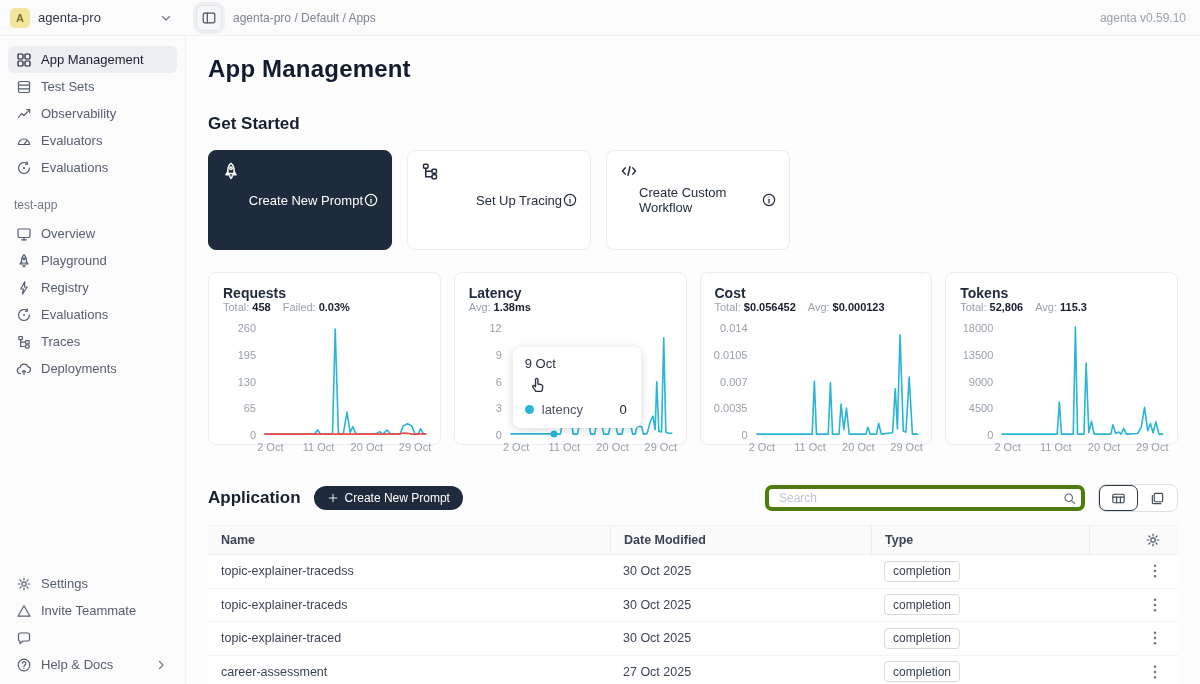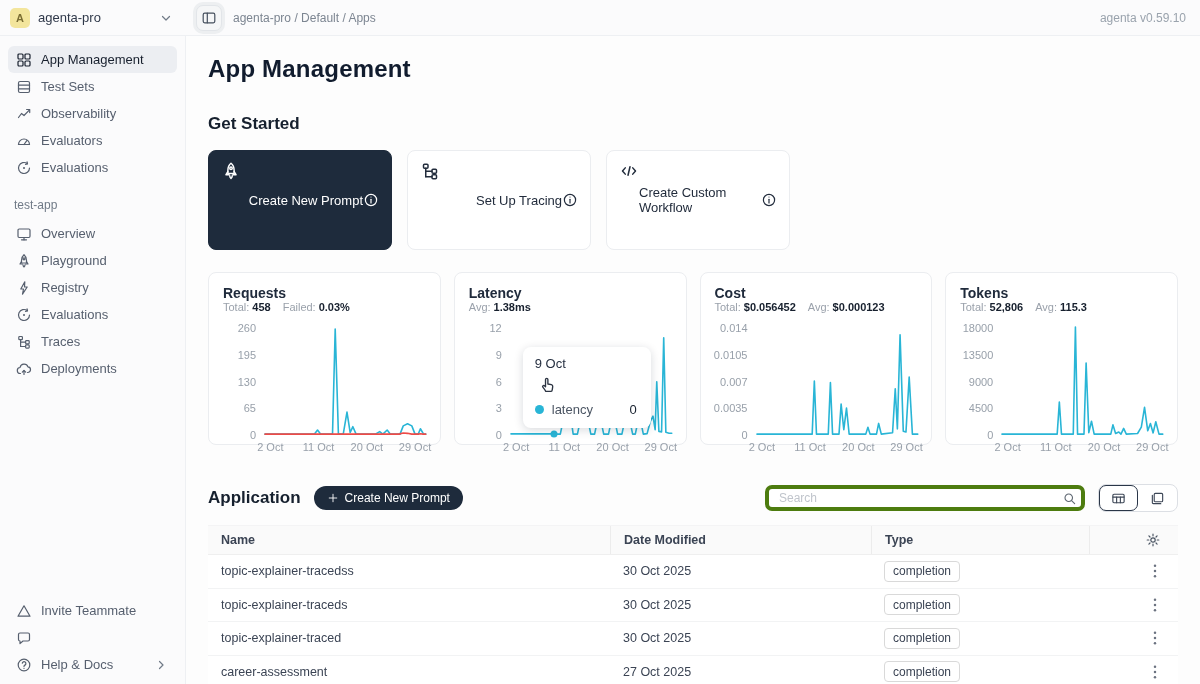--- a/index.html
+++ b/index.html
@@ -54,21 +54,21 @@
   .chart-wrap{ display:flex; margin-top:14px; height:108px; }
   .ylab{ width:42px; display:flex; flex-direction:column; justify-content:space-between; align-items:flex-end;
          padding-right:9px; font-size:11px; color:#98a0aa; margin-top:-5px; margin-bottom:-6px; }
   .plot{ flex:1; position:relative; }
   .plot svg{ position:absolute; inset:0; width:100%; height:100%; overflow:visible; }
   .marker-dot{ position:absolute; width:7px; height:7px; border-radius:50%; background:#29b5d6;
                transform:translate(-50%,-50%); }
   .xlab{ position:relative; height:14px; margin-left:42px; margin-top:6px; font-size:11px; color:#98a0aa; }
   .xlab span{ position:absolute; transform:translateX(-50%); white-space:nowrap; }
 
-  .tooltip{ position:absolute; left:68px; top:74px; width:128px; background:#fff; border-radius:8px;
+  .tooltip{ position:absolute; left:58px; top:74px; width:128px; background:#fff; border-radius:8px;
             box-shadow:0 2px 10px rgba(15,23,42,.16); padding:9px 12px 11px; z-index:5; }
   .tt-date{ font-size:13px; color:#273142; font-weight:500; }
   .tt-row{ display:flex; align-items:center; gap:8px; margin-top:31px; font-size:13px; color:#4b5563; }
   .tt-dot{ width:9px; height:9px; border-radius:50%; background:#29b5d6; flex:none; }
   .tt-val{ margin-left:auto; color:#16202e; padding-right:2px; }
   .cursor-ic{ position:absolute; left:16px; top:27px; width:18px; height:20px; }
   .cursor-ic svg{ width:100%; height:100%; }
 
   
   .app-row{ display:flex; align-items:center; margin-top:39px; gap:13px; }
@@ -247,20 +247,29 @@
           </svg>
         </span>
         <span>Deployments</span>
       </div>
     </div>
   <div class="side-spacer"></div>
   <div id="sidebar-footer-nav">
       <div class="side-item">
         <span class="ic">
           <svg viewBox="0 0 16 16" fill="none" stroke="currentColor" stroke-width="1.2" stroke-linecap="round" stroke-linejoin="round">
+            <circle cx="8" cy="8" r="2.2"></circle>
+            <path d="M8 2.2v1.6M8 12.2v1.6M2.2 8h1.6M12.2 8h1.6M3.9 3.9 5 5M11 11l1.1 1.1M12.1 3.9 11 5M5 11l-1.1 1.1"></path>
+          </svg>
+        </span>
+        <span>Settings</span>
+      </div>
+      <div class="side-item">
+        <span class="ic">
+          <svg viewBox="0 0 16 16" fill="none" stroke="currentColor" stroke-width="1.2" stroke-linecap="round" stroke-linejoin="round">
             <path d="M8 2.8 14 13.2H2z"></path>
           </svg>
         </span>
         <span>Invite Teammate</span>
       </div>
       <div class="side-item">
         <span class="ic">
           <svg viewBox="0 0 16 16" fill="none" stroke="currentColor" stroke-width="1.2" stroke-linecap="round" stroke-linejoin="round">
             <path d="M2.5 4.5A1.5 1.5 0 0 1 4 3h8a1.5 1.5 0 0 1 1.5 1.5v5A1.5 1.5 0 0 1 12 11H7l-3 2.6V11h0a1.5 1.5 0 0 1-1.5-1.5z"></path>
           </svg>

